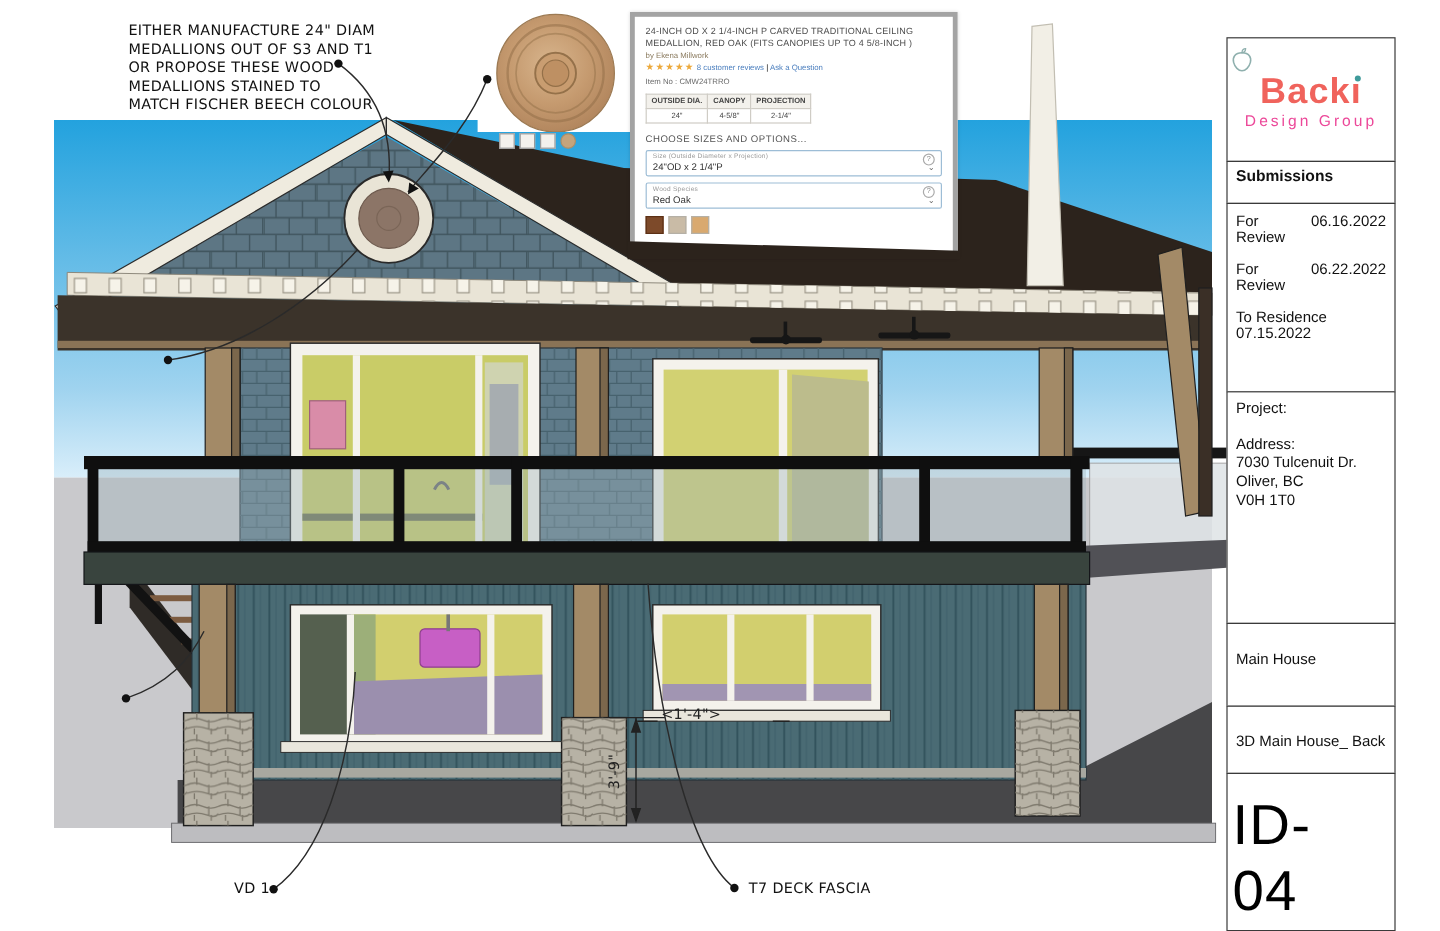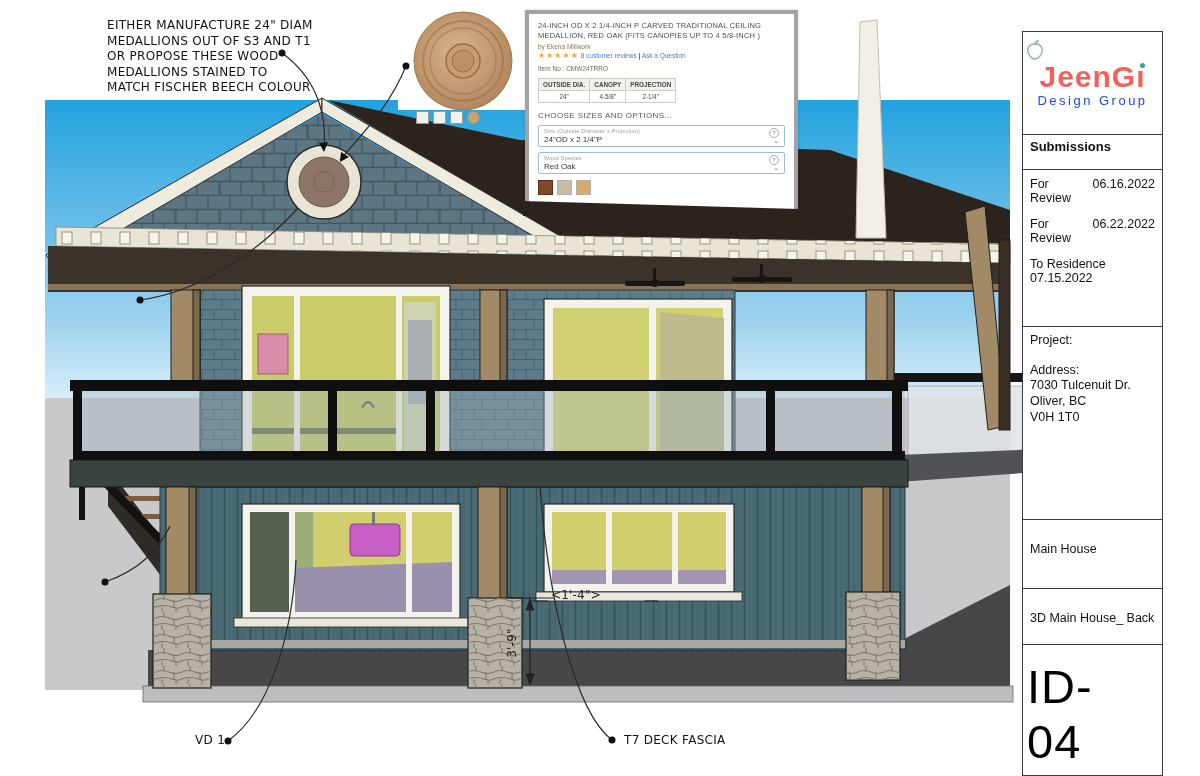--- a/index.html
+++ b/index.html
@@ -42,21 +42,21 @@
   .swatches{display:flex;gap:4px;margin-top:6px;}
   .sw{width:13px;height:13px;border:1px solid #b5b0a6;}
   .overview-h{font-size:8px;color:#555;letter-spacing:.4px;margin-top:10px;}
   
   #titleblock{position:absolute;left:1022px;top:32px;width:141px;z-index:4;
               font-family:"Liberation Sans",sans-serif;color:#111;}
   .tb-box{border:1px solid #3a3a3a;background:#fff;box-sizing:border-box;margin-top:-1px;position:relative;}
   #tb-logo{height:104px;text-align:center;padding-top:6px;}
   .brand-name{font-size:30px;font-weight:bold;color:#f0635c;letter-spacing:1px;line-height:30px;position:relative;display:inline-block;}
   .brand-name .idot{position:absolute;right:1px;top:1px;width:5px;height:5px;border-radius:50%;background:#3f9b9b;}
-  .brand-tag{font-size:13px;color:#1d4ed8;letter-spacing:2.5px;margin-top:1px;}
+  .brand-tag{font-size:13px;color:#ec4899;letter-spacing:2.5px;margin-top:1px;}
   #tb-subm-h{height:36px;font-weight:bold;font-size:13px;padding:4px 7px;box-sizing:border-box;}
   #tb-subm{height:158px;padding:7px 7px;font-size:12.5px;box-sizing:border-box;}
   .subm-row{display:flex;margin-bottom:12px;}
   .subm-row .d{margin-left:auto;}
   .subm-row.stack{display:block;}
   #tb-project{height:194px;padding:6px 7px;font-size:12.5px;box-sizing:border-box;}
   .proj-name{font-size:19px;line-height:23px;white-space:pre-line;margin-top:2px;}
   .addr-label{margin-top:16px;}
   .addr{white-space:pre-line;line-height:16px;}
   #tb-scope{height:70px;padding:22px 7px;font-size:12.5px;box-sizing:border-box;}
@@ -365,21 +365,21 @@
     </g>
   </svg>
 
   <div id="titleblock">
     <div class="tb-box" id="tb-logo">
       <svg width="24" height="24" viewBox="0 0 24 24">
         <path d="M12 6 C6 6 4 10 5 14 C6 18 9 21 12 21 C15 21 18 18 19 14 C20 10 18 6 12 6 Z" fill="none" stroke="#8fb0ae" stroke-width="1.3"></path>
         <path d="M12 6 C12 3.5 13.5 2.5 15 2.5 C15 4.5 13.8 5.8 12 6 Z" fill="none" stroke="#8fb0ae" stroke-width="1.1"></path>
       </svg>
       <div>
-        <span class="brand-name"><span>JeenG</span><span>ı</span><span class="idot"></span></span>
+        <span class="brand-name"><span>Back</span><span>ı</span><span class="idot"></span></span>
       </div>
       <div class="brand-tag">Design Group</div>
     </div>
 
     <div class="tb-box" id="tb-subm-h">Submissions</div>
 
     <div class="tb-box" id="tb-subm">
       <div class="subm-row">
         <span>For Review</span>
         <span class="d">06.16.2022</span>

